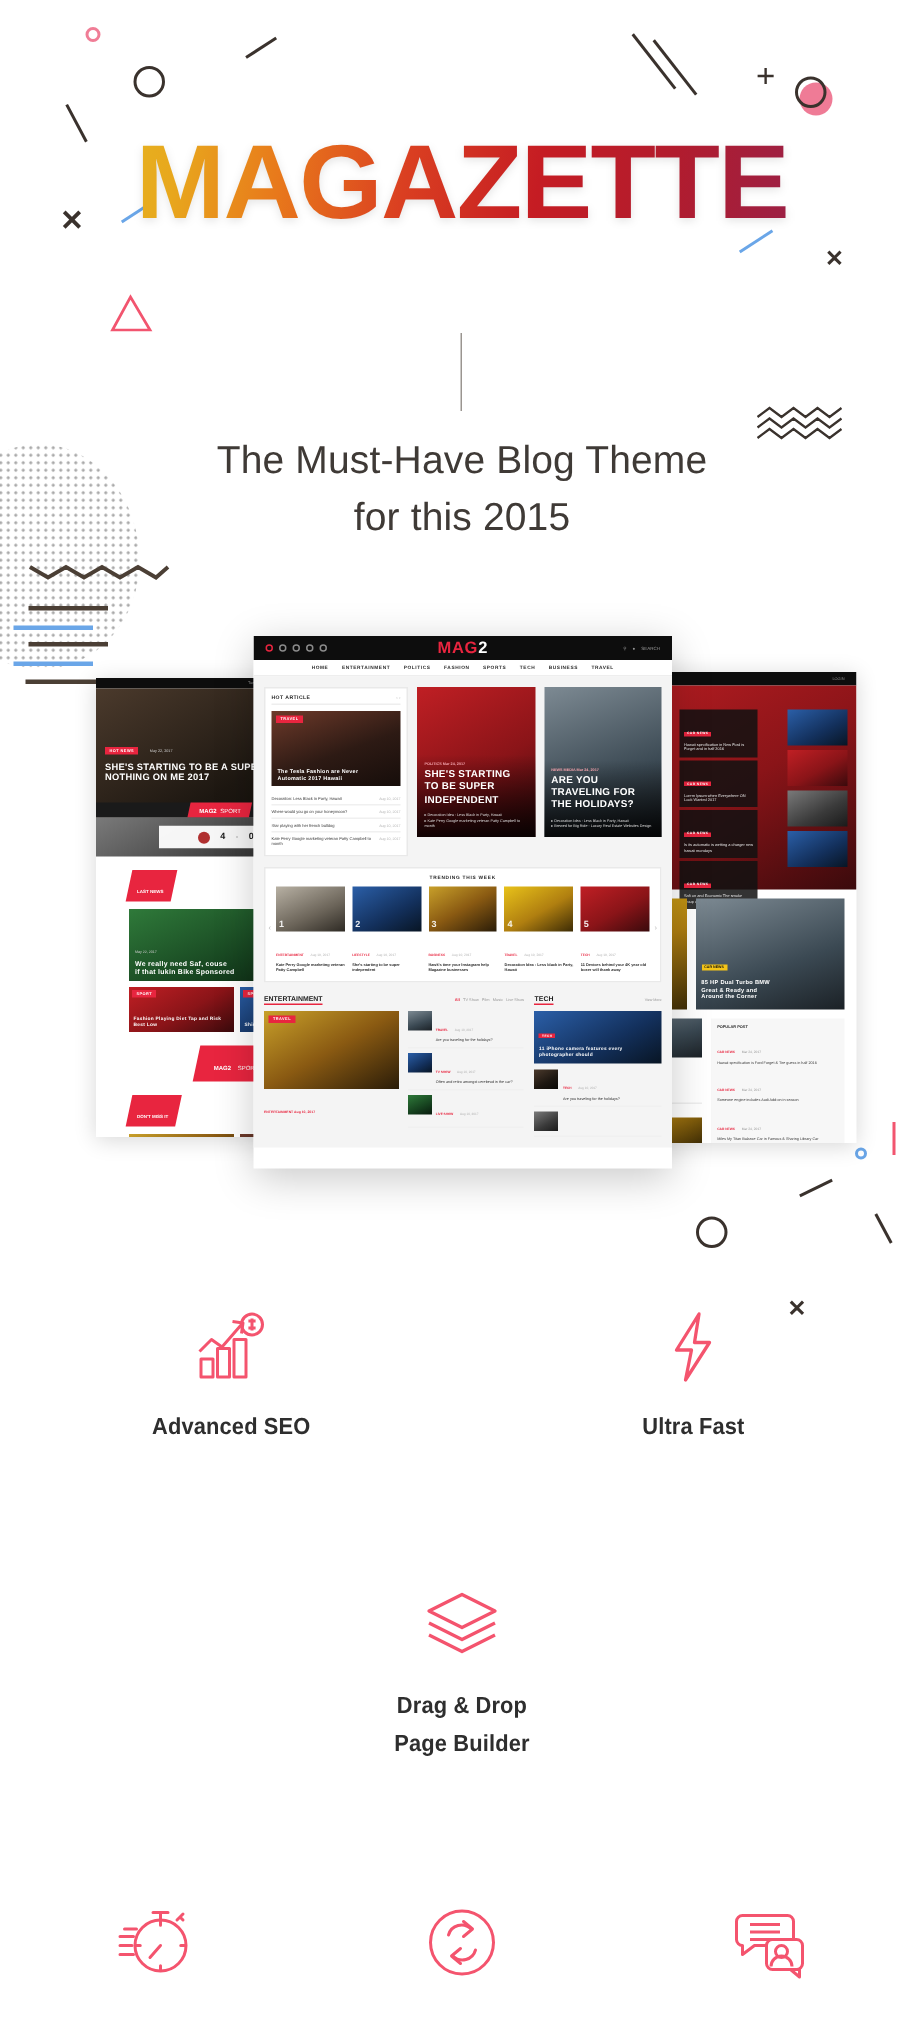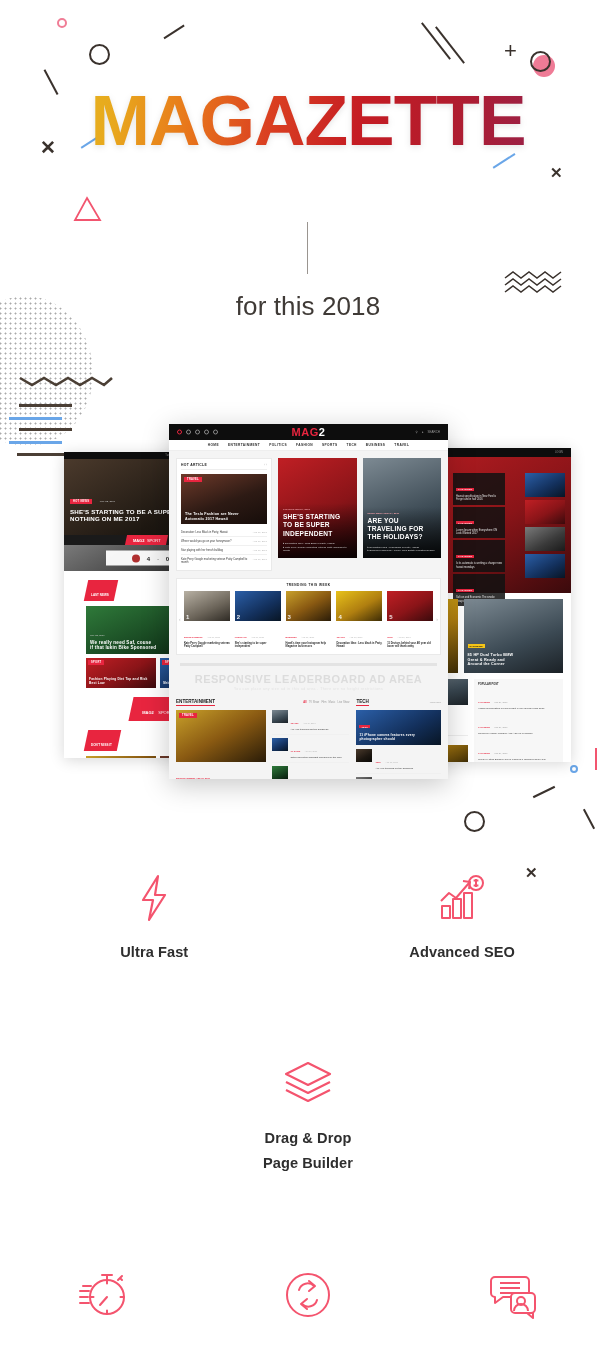--- a/index.html
+++ b/index.html
@@ -259,21 +259,22 @@
   <div class="deco deco-ring" style="left:530px;top:51px;width:21px;height:21px;border:2.2px solid #3a322d;"></div>
   <div class="deco deco-line" style="left:503px;top:148px;width:2.3px;height:26px;background:#6aa6e8;transform:rotate(57deg);"></div>
   <div class="deco deco-x" style="left:550px;top:165px;font-size:15px;">✕</div>
 
   <div class="hero-title-shadow">MAGAZETTE</div>
   <h1 class="hero-title">MAGAZETTE</h1>
 
   <div class="hero-divider"></div>
 
   <div class="hero-sub">
-    <div>for this 2018</div>
+    <div>The Must-Have Blog Theme</div>
+    <div>for this 2015</div>
   </div>
 
   <div class="zig" style="left:503px;top:270px;">
     <svg width="62" height="28" viewBox="0 0 62 28">
       <g fill="none" stroke="#3a322d" stroke-width="1.5">
         <polyline points="2,8 10,2 18,8 26,2 34,8 42,2 50,8 58,2"></polyline>
         <polyline points="2,15 10,9 18,15 26,9 34,15 42,9 50,15 58,9"></polyline>
         <polyline points="2,22 10,16 18,22 26,16 34,22 42,16 50,22 58,16"></polyline>
       </g>
     </svg>
@@ -596,27 +597,20 @@
                 <span style="color:#e8253f;font-size:2.2px;font-weight:bold;">TECH</span>
                 <span style="color:#b5b5b5;font-size:2.2px;"> </span><span style="color:#b5b5b5;font-size:2.2px;">Aug 10, 2017</span>
                 <div style="font-size:2.6px;font-weight:bold;color:#2a2a2a;line-height:1.35;">11 Devices behind your 4K year old boxer will thank away</div>
               </div>
             </div>
           </div>
           <span style="position:absolute;left:2px;top:50%;color:#bbb;font-size:5px;">‹</span>
           <span style="position:absolute;right:2px;top:50%;color:#bbb;font-size:5px;">›</span>
         </div>
 
-        <div style="margin-top:8px;">
-          <div style="height:3px;background:#e3e3e3;margin:0 4px;"></div>
-          <div class="ad-area" style="margin-top:7px;">
-            <div style="font-size:11px;color:#dcdcdc;">RESPONSIVE LEADERBOARD AD  AREA</div>
-            <div style="font-size:3.4px;color:#e2e2e2;margin-top:2px;font-weight:normal;">You can place any size ad in this ad area . There are no height restrictions</div>
-          </div>
-        </div>
 
         <div style="display:flex;gap:7px;margin-top:8px;">
           <div style="flex:2.05;">
             <div style="display:flex;align-items:center;justify-content:space-between;">
               <span style="font-size:4.6px;font-weight:bold;color:#1b1b1b;border-bottom:1.4px solid #e8253f;padding-bottom:1px;">ENTERTAINMENT</span>
               <span style="font-size:2.6px;color:#9a9a9a;">
                 <span style="color:#e8253f;font-weight:bold;">All</span>
                 &nbsp;&nbsp;<span>TV Show</span>
                 &nbsp;&nbsp;<span>Film</span>
                 &nbsp;&nbsp;<span>Music</span>
@@ -704,45 +698,45 @@
   <div class="deco deco-line" style="left:543px;top:780px;width:2px;height:24px;background:#3a322d;transform:rotate(64deg);"></div>
   <div class="deco deco-line" style="left:588px;top:808px;width:2px;height:22px;background:#3a322d;transform:rotate(-28deg);"></div>
   <div class="deco deco-ring" style="left:464px;top:811px;width:21px;height:21px;border:2.2px solid #3a322d;"></div>
   <div class="deco deco-x" style="left:525px;top:865px;font-size:15px;">✕</div>
 
   <div class="features">
 
     <div class="feat-row">
       <div class="feat">
         <div class="feat-icon">
-          <svg width="44" height="50" viewBox="0 0 44 50">
-            <path d="M26 3 L11 27 L21 27 L17 47 L33 22 L23 22 Z" fill="none" stroke="#f4546e" stroke-width="2.2" stroke-linejoin="round"></path>
-          </svg>
-        </div>
-        <div class="feat-label">
-          <div>Ultra Fast</div>
-        </div>
-      </div>
-
-      <div class="feat">
-        <div class="feat-icon">
           <svg width="52" height="50" viewBox="0 0 52 50">
             <g fill="none" stroke="#f4546e" stroke-width="2" stroke-linejoin="round">
               <rect x="6" y="33" width="8" height="12"></rect>
               <rect x="17" y="26" width="8" height="19"></rect>
               <rect x="28" y="20" width="8" height="25"></rect>
               <polyline points="5,28 13,20 20,25 33,10"></polyline>
               <polyline points="27,8 34,9 33,16"></polyline>
               <circle cx="40" cy="10" r="7"></circle>
               <path d="M40 6 v8 M37.6 7.6 h4.8 M37.6 12.4 h4.8"></path>
             </g>
           </svg>
         </div>
         <div class="feat-label">
           <div>Advanced SEO</div>
+        </div>
+      </div>
+
+      <div class="feat">
+        <div class="feat-icon">
+          <svg width="44" height="50" viewBox="0 0 44 50">
+            <path d="M26 3 L11 27 L21 27 L17 47 L33 22 L23 22 Z" fill="none" stroke="#f4546e" stroke-width="2.2" stroke-linejoin="round"></path>
+          </svg>
+        </div>
+        <div class="feat-label">
+          <div>Ultra Fast</div>
         </div>
       </div>
 
     </div>
 
     <div class="row-gap"></div>
 
     <div class="feat-row">
 
       <div class="feat">

